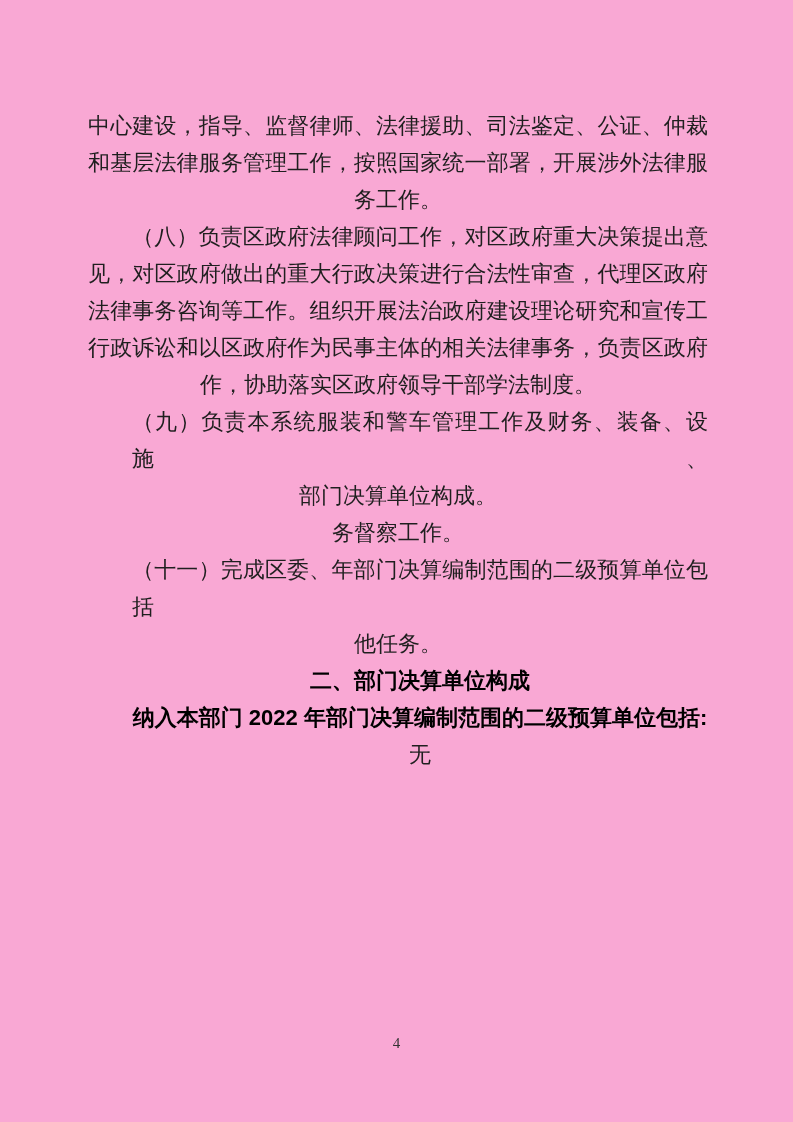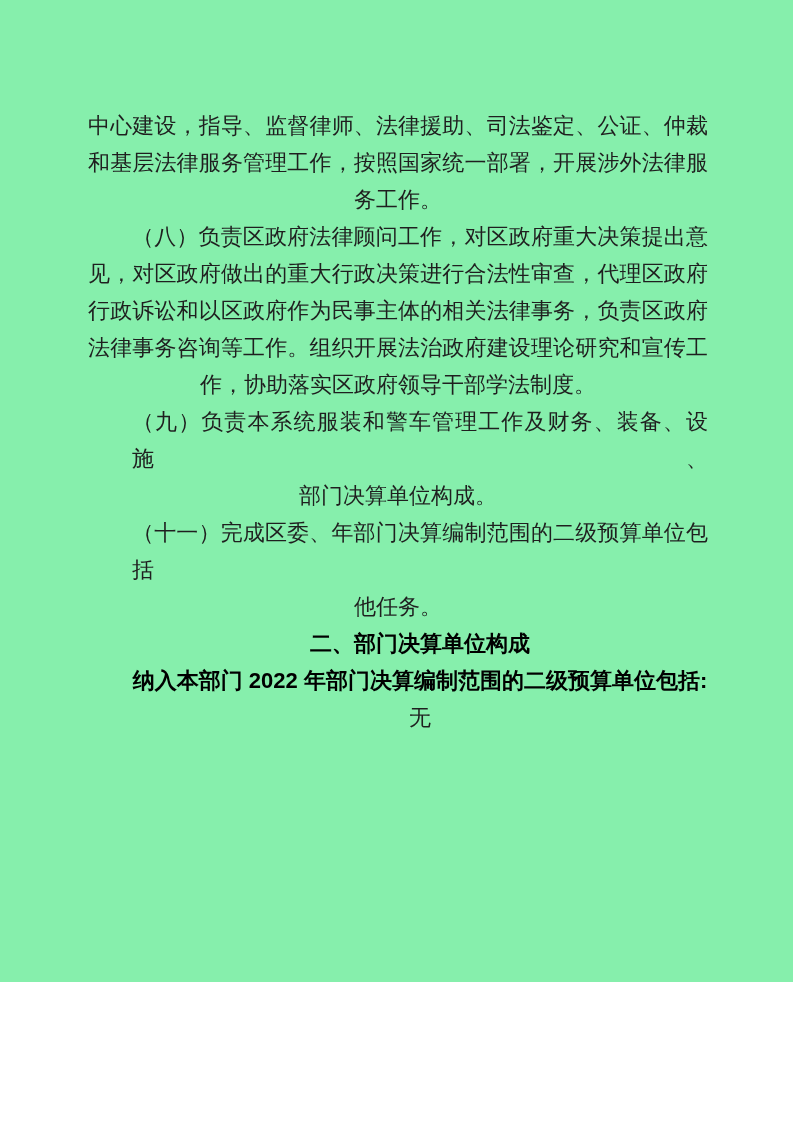--- a/index.html
+++ b/index.html
@@ -3,22 +3,22 @@
 <meta charset="utf-8">
 <style>
   html, body {
     margin: 0;
     padding: 0;
     background: #ffffff;
   }
   .page {
     position: relative;
     width: 793px;
-    height: 982px;
-    background: #86efac;
+    height: 1122px;
+    background: #f9a8d4;
     overflow: hidden;
     font-family: "Liberation Serif", serif;
   }
   .doc-body {
     position: absolute;
     left: 88px;
     top: 107px;
     width: 620px;
     font-size: 22px;
     line-height: 37px;
@@ -67,29 +67,30 @@
 <div class="page">
   <div class="doc-body">
       <div class="block body">
         <div class="line fill">中心建设，指导、监督律师、法律援助、司法鉴定、公证、仲裁</div>
         <div class="line fill">和基层法律服务管理工作，按照国家统一部署，开展涉外法律服</div>
         <div class="line">务工作。</div>
       </div>
       <div class="block body">
         <div class="line fill indent">（八）负责区政府法律顾问工作，对区政府重大决策提出意</div>
         <div class="line fill">见，对区政府做出的重大行政决策进行合法性审查，代理区政府</div>
+        <div class="line fill">法律事务咨询等工作。组织开展法治政府建设理论研究和宣传工</div>
         <div class="line fill">行政诉讼和以区政府作为民事主体的相关法律事务，负责区政府</div>
-        <div class="line fill">法律事务咨询等工作。组织开展法治政府建设理论研究和宣传工</div>
         <div class="line">作，协助落实区政府领导干部学法制度。</div>
       </div>
       <div class="block body">
         <div class="line fill indent">（九）负责本系统服装和警车管理工作及财务、装备、设施、</div>
         <div class="line">部门决算单位构成。</div>
       </div>
       <div class="block body">
+        <div class="line">务督察工作。</div>
       </div>
       <div class="block body">
         <div class="line fill indent">（十一）完成区委、年部门决算编制范围的二级预算单位包括</div>
         <div class="line">他任务。</div>
       </div>
       <div class="block heading">
         <div class="line indent">二、部门决算单位构成</div>
       </div>
       <div class="block heading">
         <div class="line indent">纳入本部门 2022 年部门决算编制范围的二级预算单位包括:</div>

